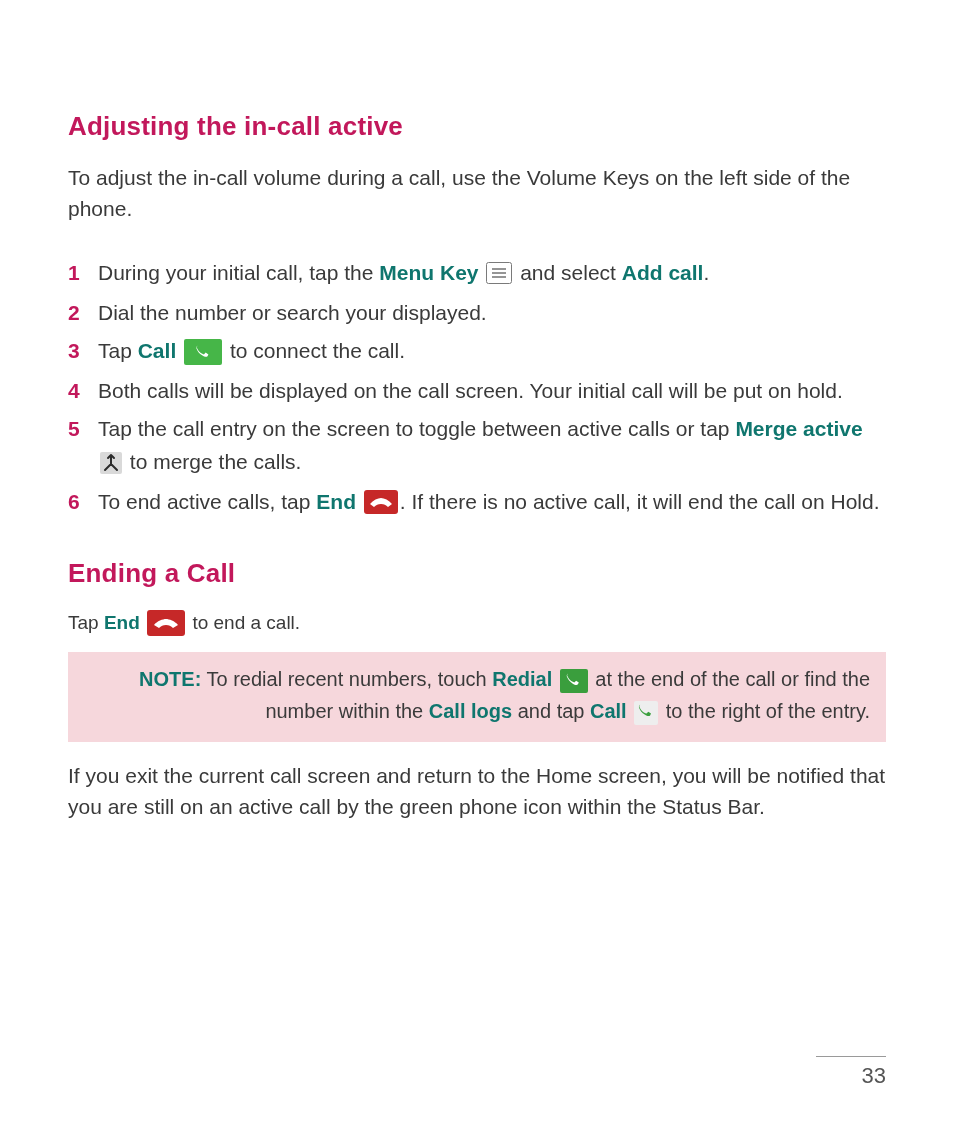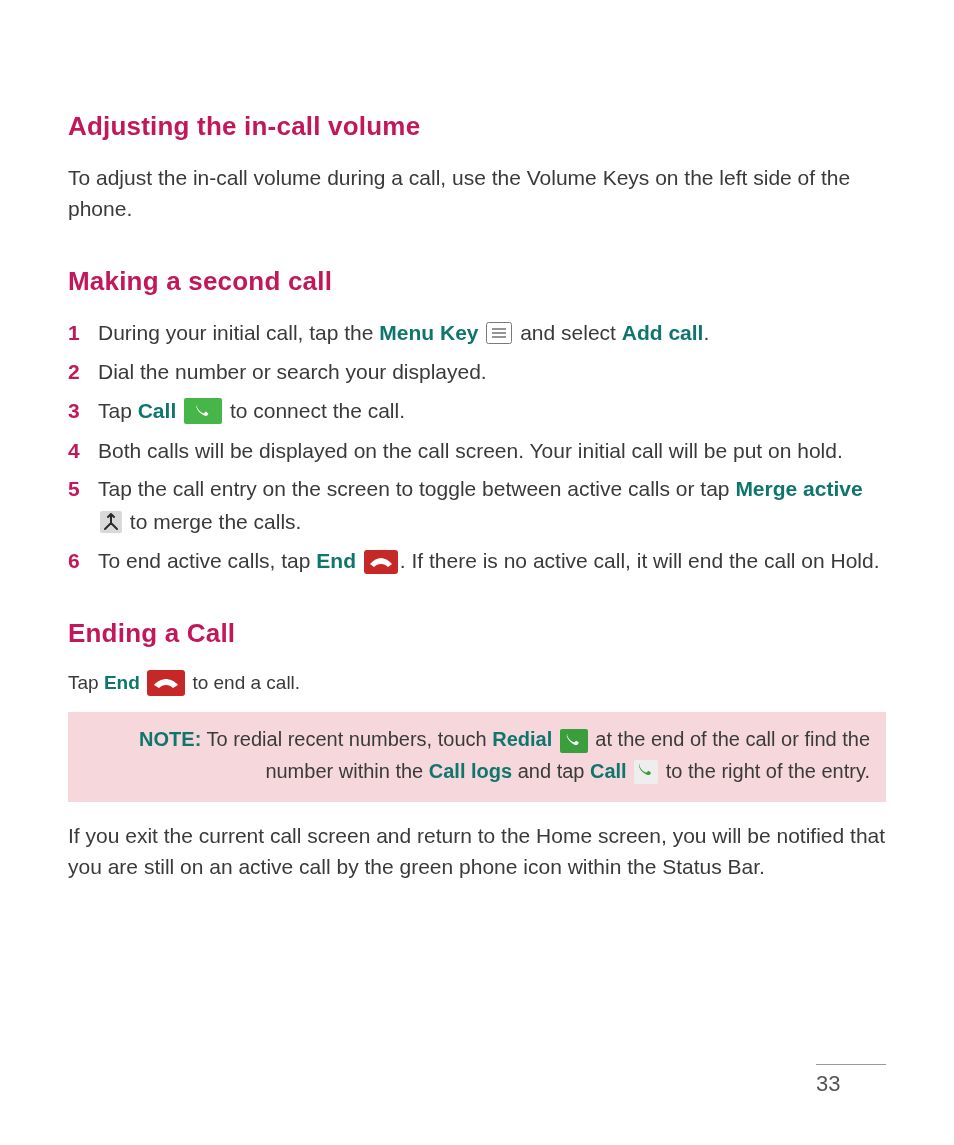--- a/index.html
+++ b/index.html
@@ -19,21 +19,21 @@
     font-weight: 700;
     font-size: 26px;
     line-height: 1.3;
     margin-bottom: 18px;
     letter-spacing: 0.2px;
   }
   p.body {
     font-size: 21px;
     line-height: 1.5;
     color: #3a3a3a;
-    margin-bottom: 40px;
+    margin-bottom: 32px;
     font-weight: 300;
   }
   p.body-tight {
     font-size: 19px;
     line-height: 1.5;
     color: #3a3a3a;
     margin-bottom: 14px;
     font-weight: 300;
   }
   ol.steps {
@@ -75,45 +75,45 @@
     font-size: 20px;
     line-height: 1.5;
     color: #3a3a3a;
     font-weight: 300;
     text-align: right;
   }
   .note-box .bold { font-weight: 700; }
   .page-footer {
     position: absolute;
     right: 68px;
-    bottom: 48px;
+    bottom: 56px;
+    text-align: right;
   }
   .page-number-rule {
     width: 70px;
     height: 1px;
     background: #9a9a9a;
     margin-left: auto;
     margin-bottom: 6px;
   }
   .page-number {
     font-size: 22px;
     color: #555;
     font-weight: 300;
   }
   svg { display: inline-block; vertical-align: middle; }
 </style>
 </head>
 <body>
 
 <div class="page">
 
-  <h2 class="section-heading">Adjusting the in-call volume</h2>
+  <h2 class="section-heading">Adjusting the in-call active</h2>
   <p class="body">To adjust the in-call volume during a call, use the Volume Keys on the left side of the phone.</p>
 
-  <h2 class="section-heading">Making a second call</h2>
   <ol class="steps">
     <li>
       <span>During your initial call, tap the </span><span class="bold">Menu Key</span>
       <span class="icon-box">
         <svg width="26" height="22" viewBox="0 0 26 22">
           <rect x="0.5" y="0.5" width="25" height="21" rx="2" fill="#ffffff" stroke="#7a7a7a" stroke-width="1"></rect>
           <line x1="6" y1="7" x2="20" y2="7" stroke="#7a7a7a" stroke-width="1.6"></line>
           <line x1="6" y1="11" x2="20" y2="11" stroke="#7a7a7a" stroke-width="1.6"></line>
           <line x1="6" y1="15" x2="20" y2="15" stroke="#7a7a7a" stroke-width="1.6"></line>
         </svg>

